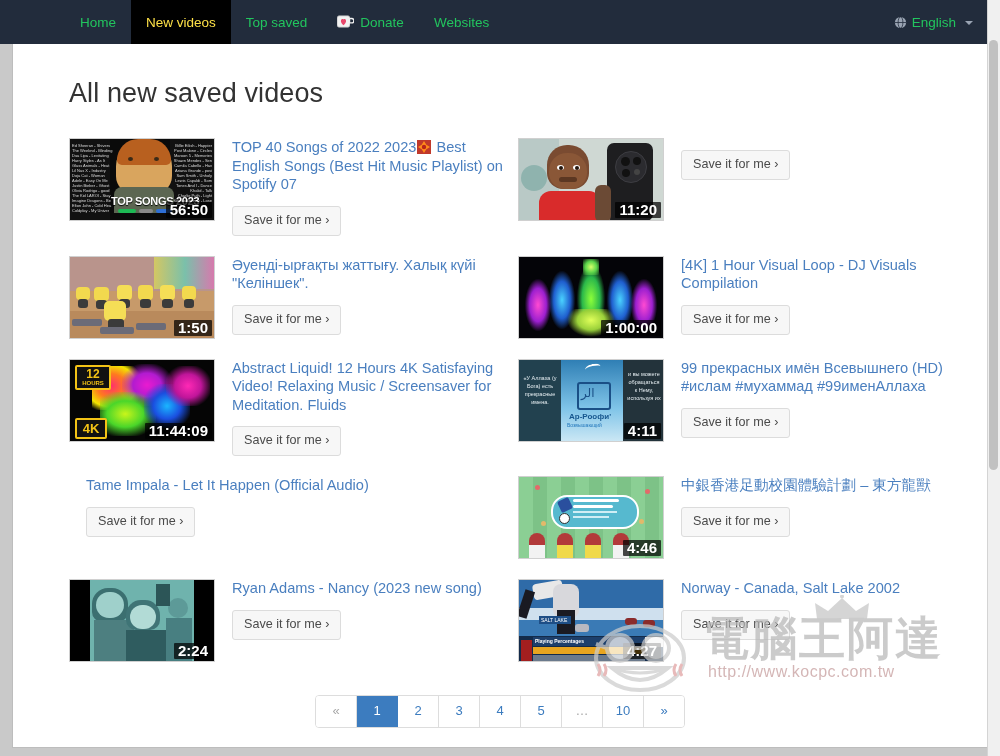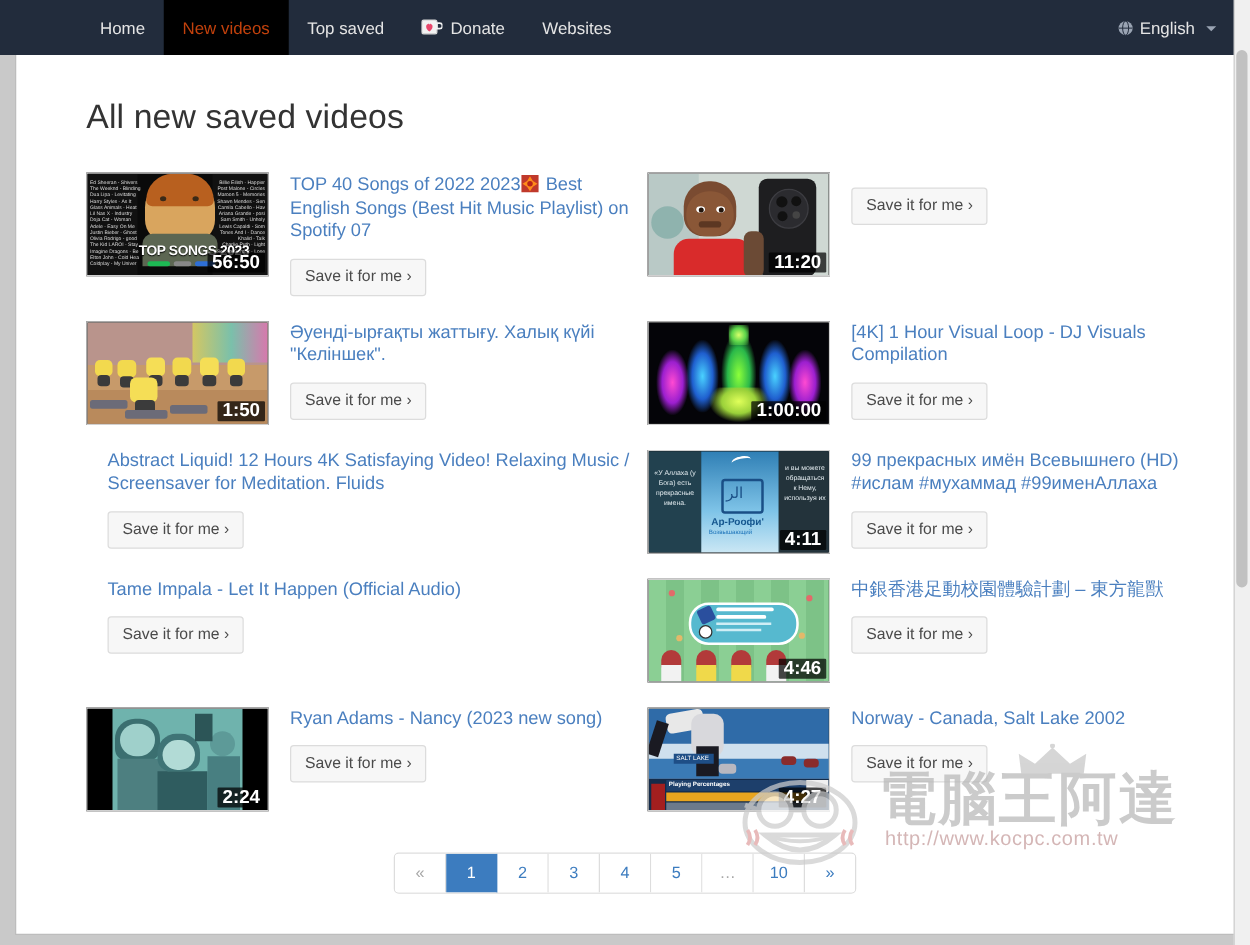--- a/index.html
+++ b/index.html
@@ -67,28 +67,28 @@
     display: inline-block;
     width: 16px;
     height: 16px;
     position: relative;
     margin-right: 1px;
   }
   .nav-link {
     display: flex;
     align-items: center;
     padding: 0 15px;
-    color: #e5e5e5;
+    color: #22c55e;
     font-size: 13.5px;
     text-decoration: none;
     white-space: nowrap;
   }
   .nav-link.active {
     background: #000000;
-    color: #c2410c;
+    color: #fde047;
   }
   .nav-link .donate-cup {
     margin-right: 6px;
     display: inline-flex;
   }
   .nav-right {
     display: flex;
     align-items: stretch;
     padding-right: 12px;
   }
@@ -476,20 +476,35 @@
             </div>
             <span class="duration">1:00:00</span>
           </div>
           <div class="meta">
             <a class="video-title">[4K] 1 Hour Visual Loop - DJ Visuals Compilation</a>
             <div><span class="save-btn">Save it for me ›</span></div>
           </div>
         </div>
 
         <div class="cell">
+          <div class="thumb-wrap">
+            <div class="thumb" style="background:#050505;">
+              <div class="tl" style="left:22px;top:6px;width:48px;height:44px;background:radial-gradient(ellipse at 40% 45%, #ff2f6e 0%, #ff7a1f 35%, #f3e500 62%, rgba(0,0,0,0) 80%);"></div>
+              <div class="tl" style="left:52px;top:4px;width:50px;height:42px;background:radial-gradient(ellipse at 50% 50%, #e91bd0 0%, #b21bd0 40%, rgba(0,0,0,0) 76%);"></div>
+              <div class="tl" style="left:30px;top:32px;width:56px;height:44px;background:radial-gradient(ellipse at 45% 50%, #c9f51a 0%, #4ad62a 42%, rgba(0,0,0,0) 78%);"></div>
+              <div class="tl" style="left:74px;top:24px;width:46px;height:44px;background:radial-gradient(ellipse at 50% 50%, #1ab6ff 0%, #1a4fe0 42%, rgba(0,0,0,0) 78%);"></div>
+              <div class="tl" style="left:96px;top:6px;width:44px;height:40px;background:radial-gradient(ellipse at 50% 50%, #ff29b5 0%, #c0159a 42%, rgba(0,0,0,0) 78%);"></div>
+              <div class="tl badge-yellow" style="left:5px;top:5px;width:26px;border:2px solid #f3c316;background:#111;color:#f3c316;">
+                <div style="font-size:12px;line-height:12px;">12</div>
+                  <div style="font-size:6px;line-height:7px;">HOURS</div>
+              </div>
+              <div class="tl badge-yellow" style="left:5px;top:58px;width:22px;border:2px solid #f3c316;background:#111;color:#f3c316;font-size:13px;line-height:15px;">4K</div>
+            </div>
+            <span class="duration">11:44:09</span>
+          </div>
           <div class="meta">
             <a class="video-title">Abstract Liquid! 12 Hours 4K Satisfaying Video! Relaxing Music / Screensaver for Meditation. Fluids</a>
             <div><span class="save-btn">Save it for me ›</span></div>
           </div>
         </div>
 
         <div class="cell right">
           <div class="thumb-wrap">
             <div class="thumb" style="background:#0e2a3a;">
               <div class="tl" style="left:0;top:0;width:42px;height:83px;background:#22414f;"></div>

